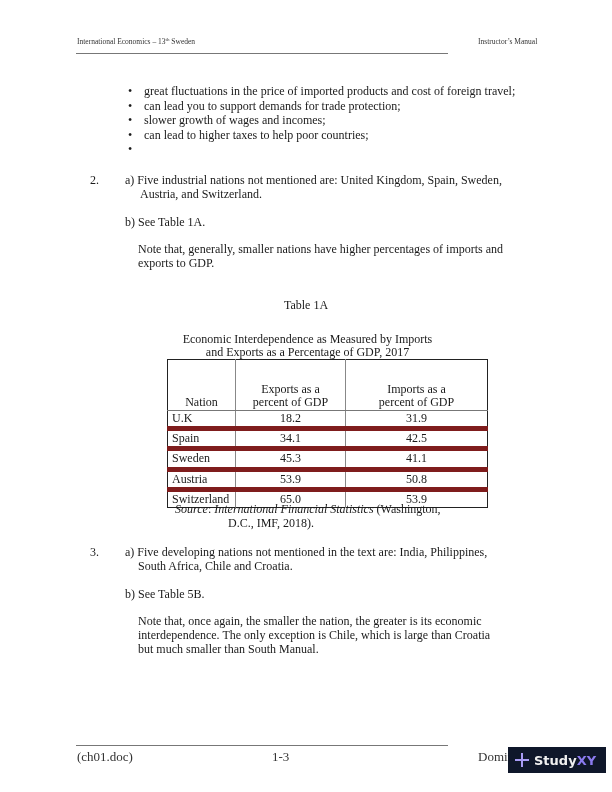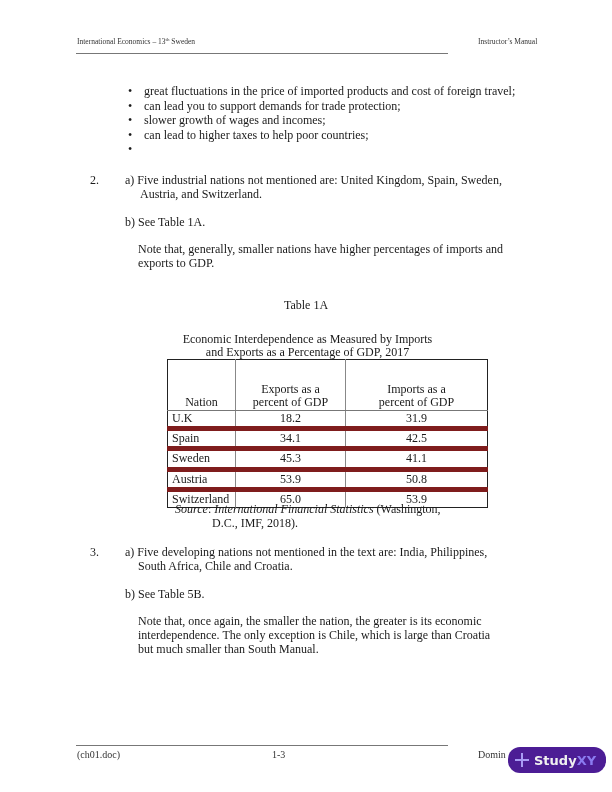--- a/index.html
+++ b/index.html
@@ -37,27 +37,27 @@
   table.data thead th.col-nation { text-align: center; }
   table.data tbody td { height: 15.2px; border-top: 5px solid #7f1d1d; }
   table.data tbody tr:first-child td { border-top: none; }
   .c1 { width: 59px; text-align: left; }
   .c2 { width: 101px; text-align: center; }
   .c3 { width: 133px; text-align: center; }
 
   .source { font-size: 12px; line-height: 14.6px; left: 175px; }
   .source .it { font-style: italic; }
 
-  .ftr { font-size: 10px; color: #333; top: 749px; }
+  .ftr { font-size: 13px; color: #333; top: 749px; }
   .ftr-line { left: 76px; top: 745px; width: 372px; border-top: 1px solid #777; }
   .ftr-line { width: 372px; }
 
   .badge {
     position: absolute; left: 508px; top: 747px; width: 98px; height: 26px;
-    background: #4c1d95; border-radius: 12px; display: flex; align-items: center;
+    background: #0f172a; border-radius: 0; display: flex; align-items: center;
     font-family: "DejaVu Sans", sans-serif; font-weight: bold; font-size: 13px; color: #f0f0f0;
   }
   .badge .plus { position: relative; width: 14px; height: 14px; margin-left: 7px; margin-right: 5px; }
   .badge .plus::before, .badge .plus::after { content: ""; position: absolute; background: #a99cf5; }
   .badge .plus::before { left: 6px; top: 0; width: 1.5px; height: 14px; }
   .badge .plus::after { left: 0; top: 6px; width: 14px; height: 1.5px; }
   .badge .xy { color: #8b7bf0; }
 </style>
 </head>
 <body>
@@ -116,21 +116,21 @@
     </tr>
     <tr>
       <td class="c1">Switzerland</td>
       <td class="c2">65.0</td>
       <td class="c3">53.9</td>
     </tr>
   </tbody>
 </table>
 
 <div class="abs source" style="top:502px;"><span class="it">Source</span><span>: </span><span class="it">International Financial Statistics</span><span> (Washington,</span></div>
-<div class="abs source" style="left:212px; top:516px;">D.C., IMF, 2018).</div>
+<div class="abs source" style="left:228px; top:516px;">D.C., IMF, 2018).</div>
 
 <div class="abs body-text q-num" style="top:545px;">3.</div>
 <div class="abs body-text para" style="left:125px; top:545px;">a) Five developing nations not mentioned in the text are: India, Philippines,</div>
 <div class="abs body-text para" style="left:138px; top:559px;">South Africa, Chile and Croatia.</div>
 <div class="abs body-text para" style="left:125px; top:587px;">b) See Table 5B.</div>
 <div class="abs body-text para" style="left:138px; top:614px;">Note that, once again, the smaller the nation, the greater is its economic</div>
 <div class="abs body-text para" style="left:138px; top:628px;">interdependence. The only exception is Chile, which is large than Croatia</div>
 <div class="abs body-text para" style="left:138px; top:642px;">but much smaller than South Manual.</div>
 
 <div class="abs ftr-line"></div>

